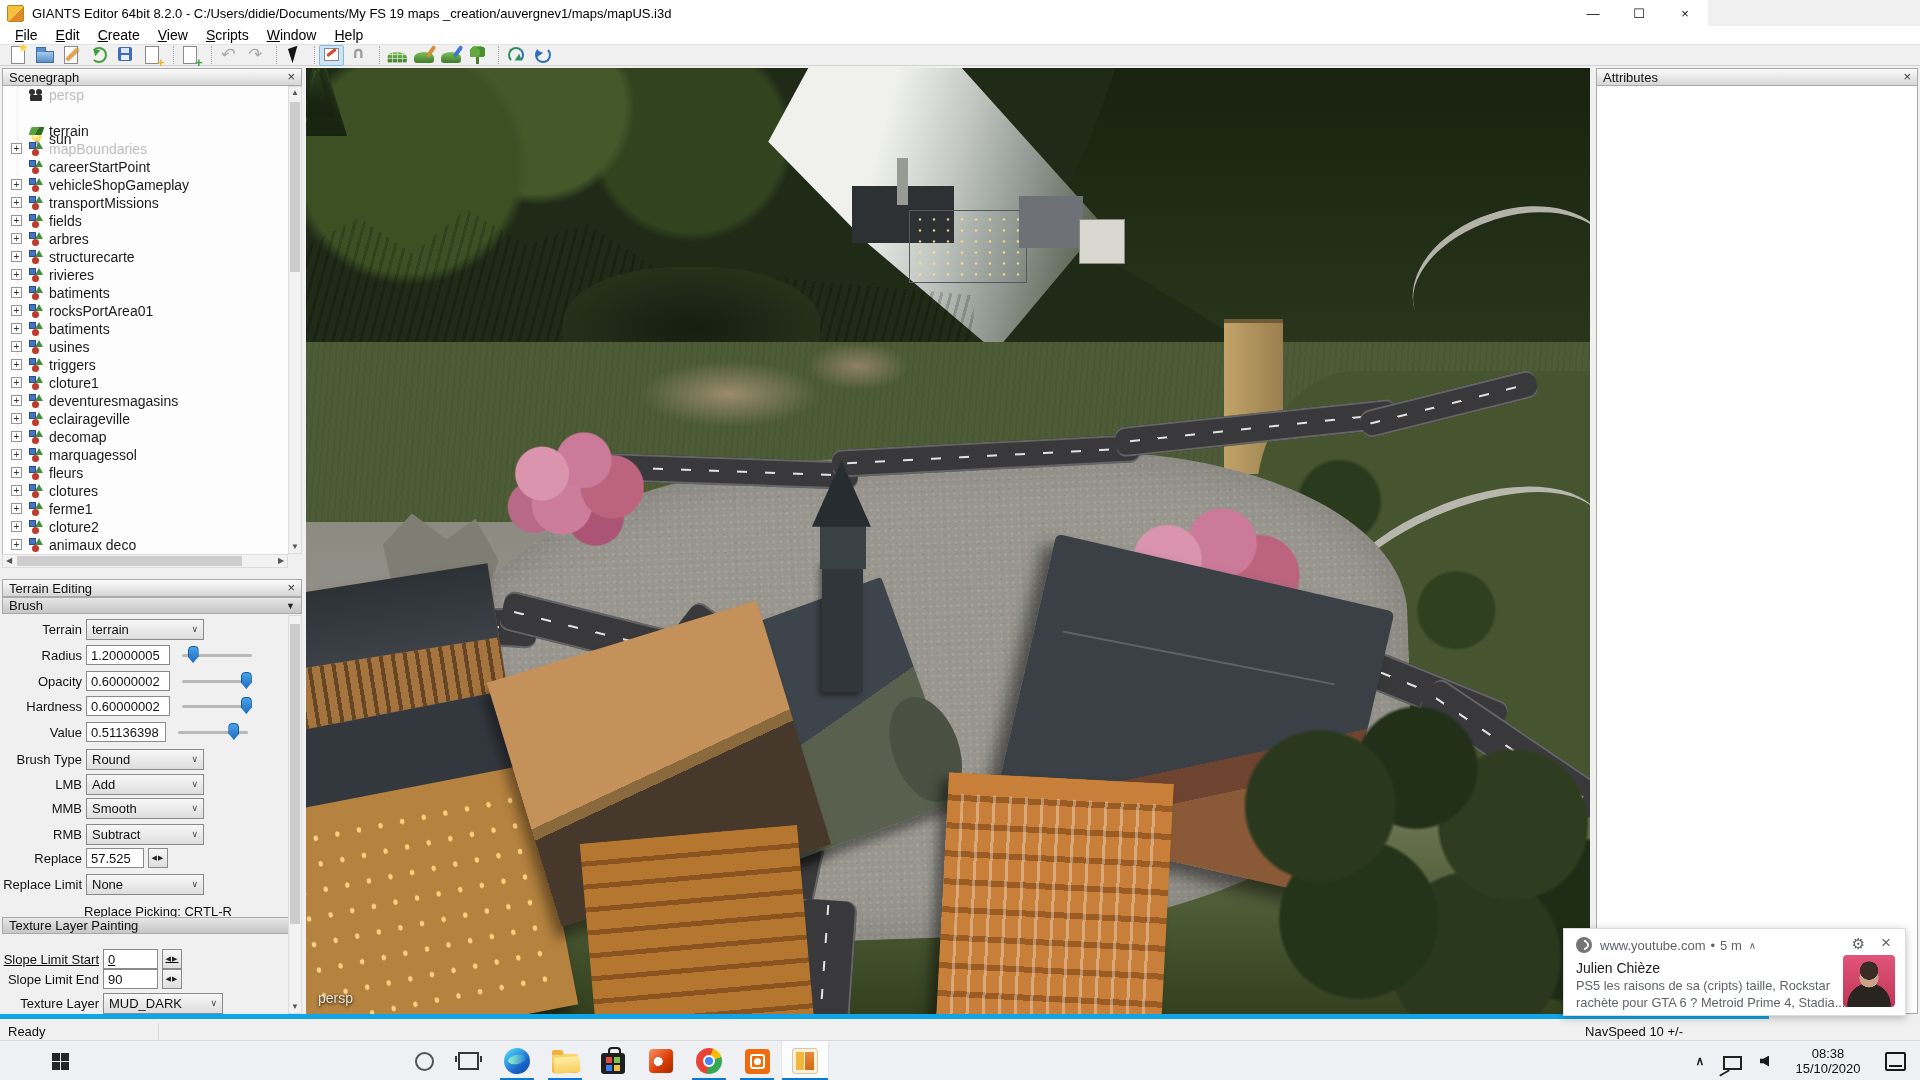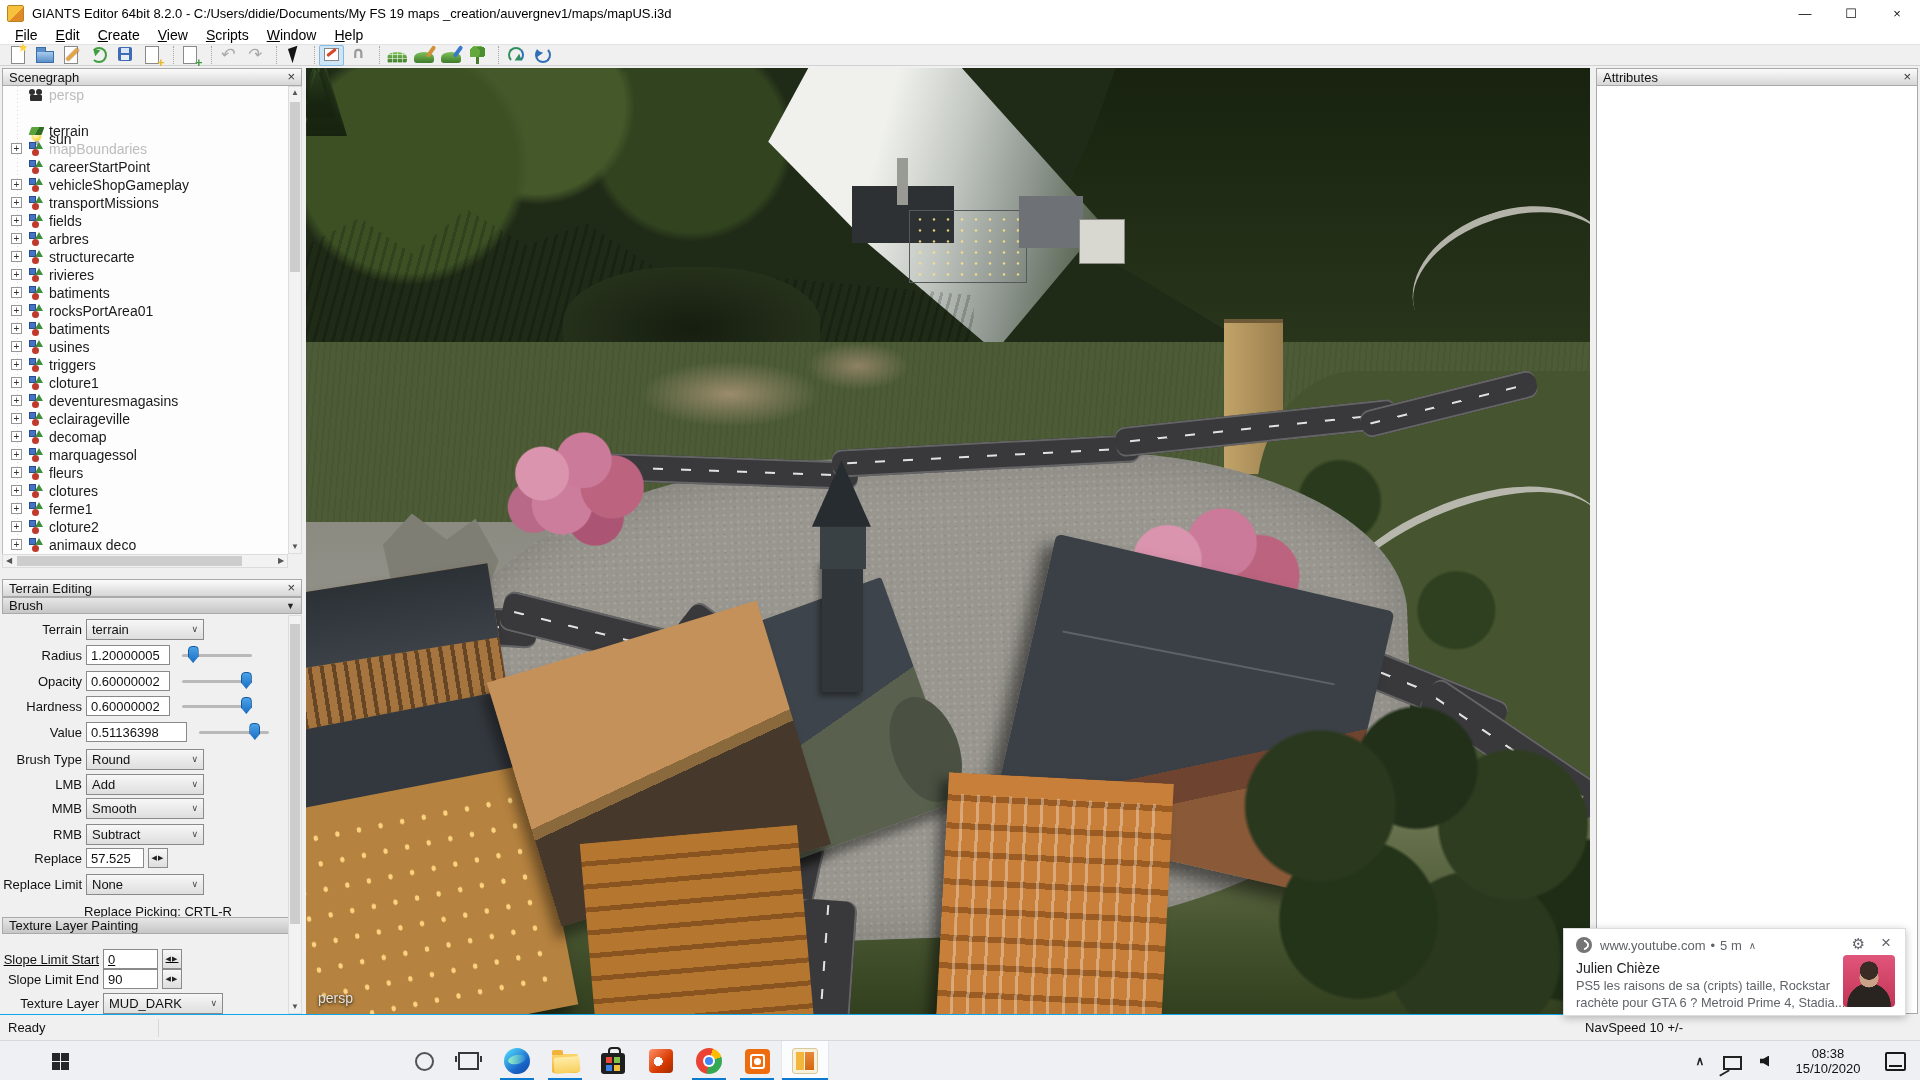--- a/index.html
+++ b/index.html
@@ -1,18 +1,18 @@
 <!DOCTYPE html>
 <html><head>
 <meta charset="utf-8">
 <style>
   html,body{margin:0;padding:0;width:1920px;height:1080px;overflow:hidden;
     font-family:"Liberation Sans",sans-serif;background:#f0f0f0;position:relative;}
   
-  #titlebar{position:absolute;left:0;top:0;width:1920px;height:26px;background:#fff;display:flex;align-items:center;}
+  #titlebar{position:absolute;left:0;top:0;width:1708px;height:26px;background:#fff;display:flex;align-items:center;}
   #appicon{width:15px;height:15px;margin:0 8px 0 7px;border-radius:2px;
     background:linear-gradient(135deg,#f6c13c 0 55%,#e08a27 55%);border:1px solid #b9831f;}
   #titletext{font-size:13px;color:#000;white-space:nowrap;}
   #winbtns{margin-left:auto;display:flex;height:26px;}
   .wbtn{width:46px;height:26px;display:flex;align-items:center;justify-content:center;font-size:13px;color:#111;}
   #menubar{position:absolute;left:0;top:26px;width:1920px;height:18px;background:#fff;display:flex;align-items:center;padding-left:6px;box-sizing:border-box;}
   .mitem{font-size:14px;color:#000;padding:0 9px;line-height:18px;}
   #toolbar{position:absolute;left:0;top:44px;width:1920px;height:22px;background:#f0f0f0;
     border-top:1px solid #e2e2e2;border-bottom:1px solid #d2d2d2;display:flex;align-items:center;padding-left:4px;box-sizing:border-box;}
   .tslot{width:25px;height:21px;display:flex;align-items:center;justify-content:center;position:relative;margin:0 1px;}
@@ -186,21 +186,21 @@
     background:repeating-linear-gradient(90deg,rgba(255,255,255,.6) 0 3px,transparent 3px 16px);}
   .fgG{right:-3%;bottom:-6%;width:30%;height:40%;background:
     radial-gradient(circle at 20% 30%,#2a381e 0 18%,transparent 19%),
     radial-gradient(circle at 45% 20%,#22301a 0 16%,transparent 17%),
     radial-gradient(circle at 70% 35%,#2e3d20 0 20%,transparent 21%),
     radial-gradient(circle at 30% 60%,#243419 0 22%,transparent 23%),
     radial-gradient(circle at 60% 70%,#2a381e 0 24%,transparent 25%),
     radial-gradient(circle at 85% 60%,#1f2d16 0 20%,transparent 21%);}
   #persp-label{position:absolute;left:12px;bottom:8px;color:#e4e4e0;font-size:14px;text-shadow:0 1px 3px #000;z-index:30;}
   
-  #statusbar{position:absolute;left:0;top:1014px;width:1769px;height:26px;background:#f0f0f0;border-top:1px solid #0ea5e9;}
+  #statusbar{position:absolute;left:0;top:1014px;width:1769px;height:26px;background:#f0f0f0;border-top:5px solid #0ea5e9;}
   #status-left{position:absolute;left:8px;top:5px;font-size:13px;color:#111;}
   .stsep{position:absolute;left:158px;top:4px;width:1px;height:18px;background:#d8d8d8;}
   #status-right{position:absolute;right:86px;top:5px;font-size:13px;color:#111;}
   
   #taskbar{position:absolute;left:0;top:1040px;width:1920px;height:40px;background:#eef0f3;border-top:1px solid #d5d8dc;}
   #startbtn{position:absolute;left:36px;top:0;width:48px;height:40px;display:flex;align-items:center;justify-content:center;}
   .winlogo{width:17px;height:17px;display:grid;grid-template-columns:8px 8px;grid-template-rows:8px 8px;gap:1px;}
   .winlogo i{background:#23262a;}
   #searchbox{position:absolute;left:88px;top:5px;width:307px;height:29px;background:#fff;border:1px solid #c3c7ce;
     display:flex;align-items:center;box-sizing:border-box;}
@@ -629,21 +629,21 @@
   <div class="frow" style="top:116px;">
     <span class="flabel">Hardness</span>
     <span class="tinput" style="width:84px;">0.60000002</span>
     <span class="slider">
         <span class="track"></span>
         <span class="handle" style="left:84%;"></span>
       </span>
   </div>
   <div class="frow" style="top:142px;">
     <span class="flabel">Value</span>
-    <span class="tinput" style="width:101px;">0.51136398</span>
+    <span class="tinput" style="width:80px;">0.51136398</span>
     <span class="slider">
         <span class="track"></span>
         <span class="handle" style="left:72%;"></span>
       </span>
   </div>
   <div class="frow" style="top:169px;">
     <span class="flabel">Brush Type</span>
     <span class="combo" style="width:118px;">
       <span>Round</span>
       <span class="chev">∨</span>

